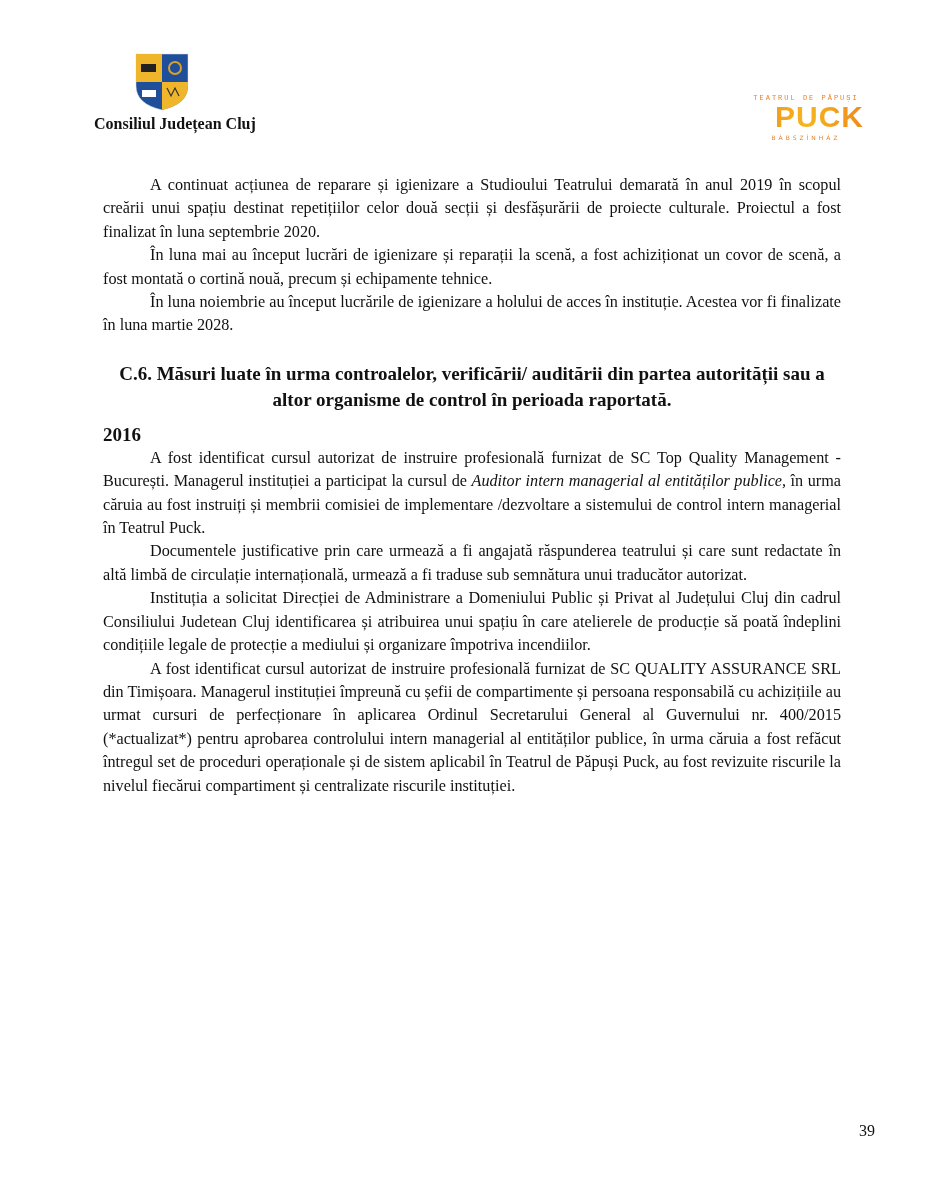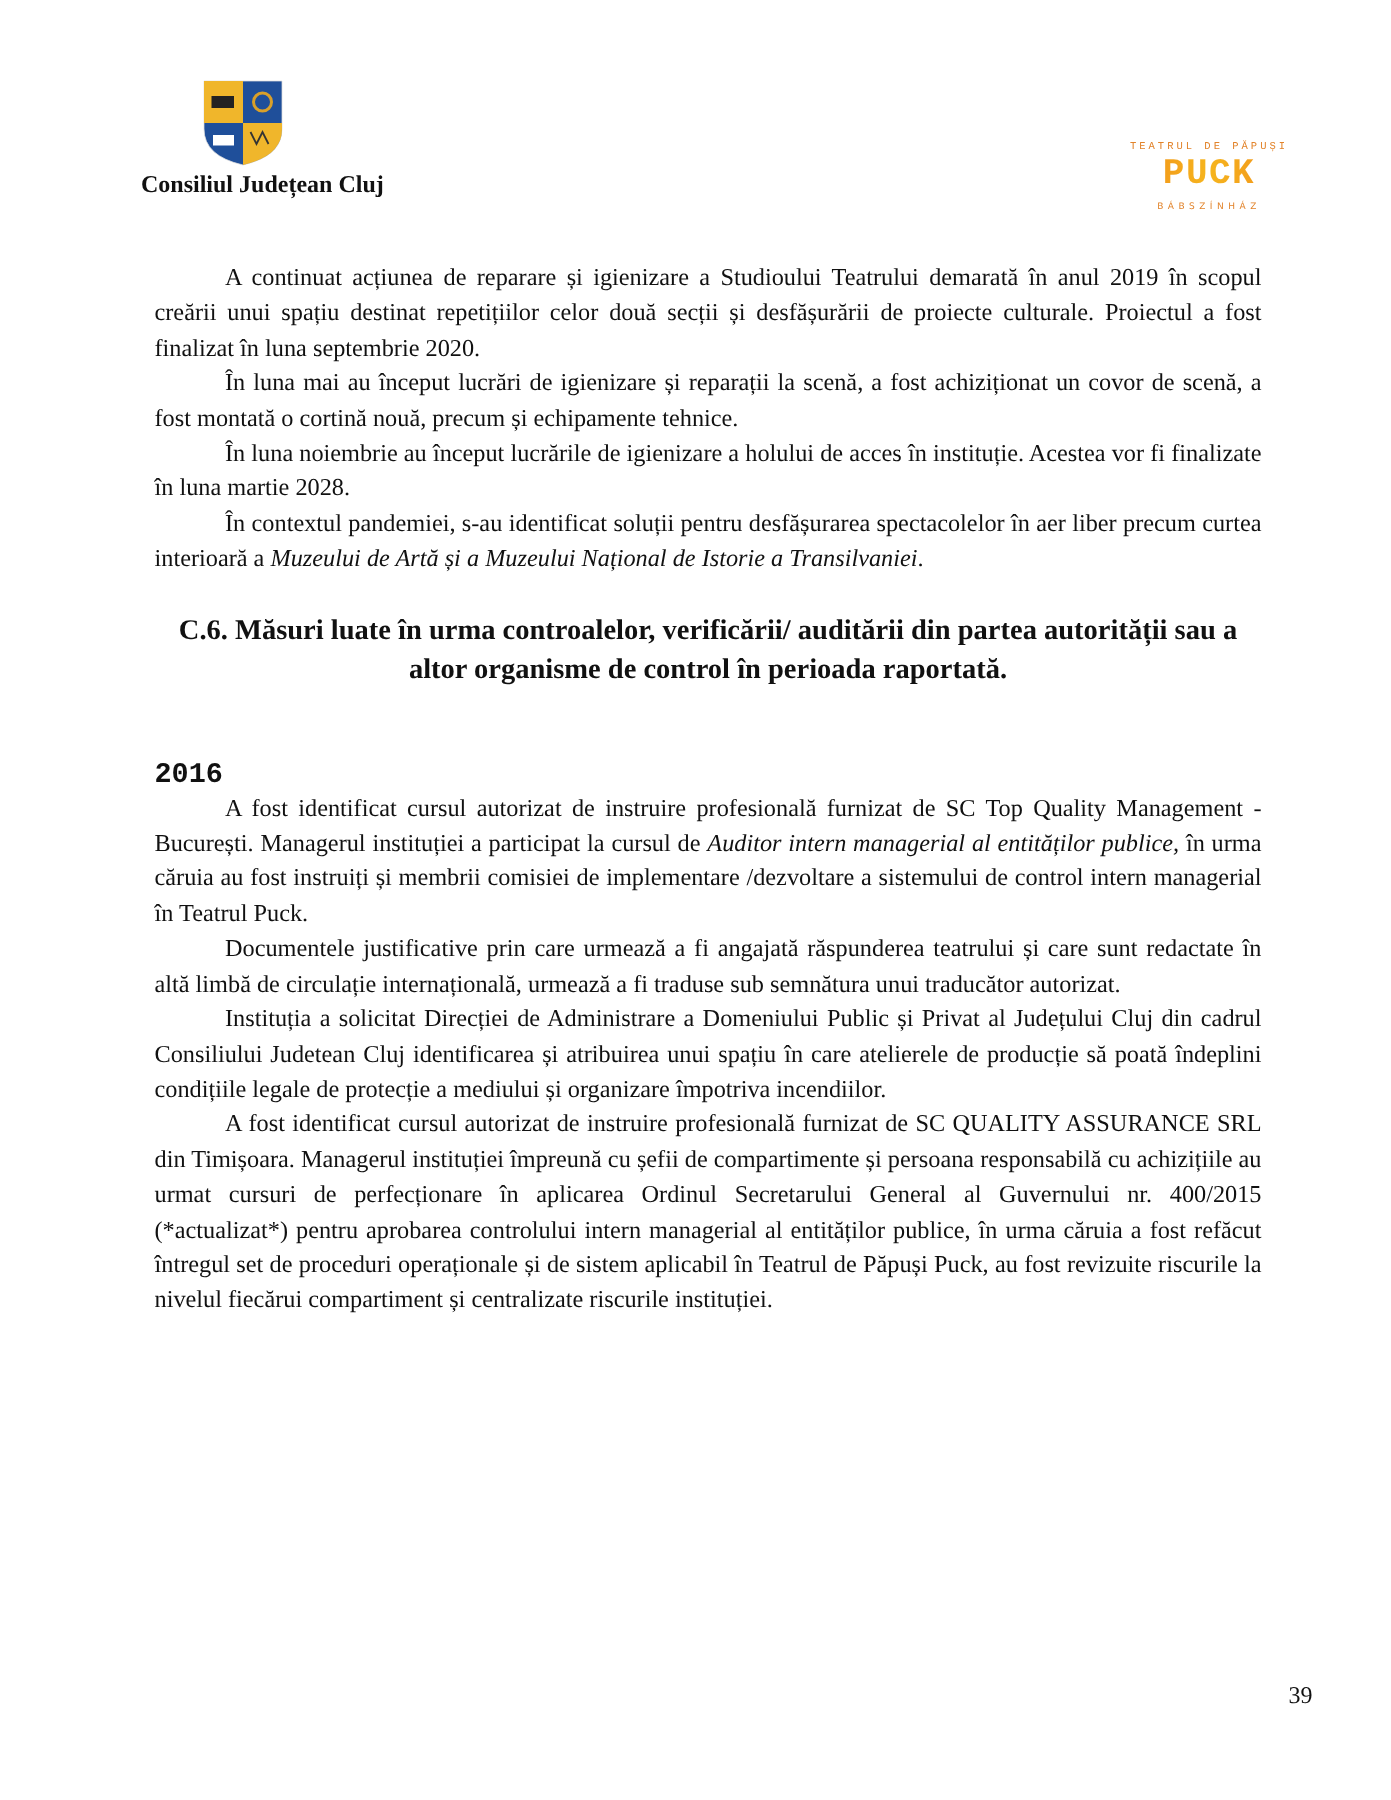--- a/index.html
+++ b/index.html
@@ -6,34 +6,34 @@
   body { width: 927px; height: 1200px; position: relative; overflow: hidden;
          font-family: "Liberation Serif", "DejaVu Serif", serif; color: #111; }
   .header { position: absolute; left: 0; top: 0; width: 927px; height: 140px; }
   .cjc-logo { position: absolute; left: 94px; top: 52px; width: 160px; }
   .crest { position: absolute; left: 40px; top: 0; width: 56px; height: 60px; }
   .cjc-name { position: absolute; left: 0; top: 63px; width: 170px; font-weight: bold;
               font-size: 16px; white-space: nowrap; }
   .puck-logo { position: absolute; left: 748px; top: 62px; width: 116px; text-align: center; }
   .puck-top { font-family: Liberation Mono, monospace; font-size: 7px; letter-spacing: 2px;
               color: #e2832a; white-space: nowrap; margin-top: 32px; }
-  .puck-word { font-family: Liberation Mono, monospace; font-weight: bold; font-size: 24px;
+  .puck-word { font-family: Liberation Sans, sans-serif; font-weight: bold; font-size: 30px;
                line-height: 30px; color: #f29a1c; letter-spacing: 1px;
                background: linear-gradient(90deg, #f08a1a 0%, #f6b51e 50%, #f08a1a 100%);
-               -webkit-background-clip: text; background-clip: text; -webkit-text-fill-color: transparent; }
+               -webkit-background-clip: text; background-clip: text; text-align: right; -webkit-text-fill-color: transparent; }
   .puck-bottom { font-family: "DejaVu Sans", sans-serif; font-size: 6px; letter-spacing: 3px;
                  color: #e2832a; margin-top: 2px; white-space: nowrap; }
 
   .content { position: absolute; left: 103px; top: 174px; width: 738px; }
   p { margin: 0; font-size: 16.2px; line-height: 23.4px; text-align: justify; }
   p.indent { text-indent: 47px; }
   h2 { margin: 23px 0 0 0; font-size: 19px; line-height: 26px; font-weight: bold;
        text-align: center; }
   h3 { margin: 0; font-size: 19px; line-height: 24px; font-weight: bold; }
-  .year-2016 { margin-top: 44px; font-family: Liberation Mono, monospace; }
+  .year-2016 { margin-top: 10px; }
   .year-2017 { margin-top: 20px; }
   .page-number { position: absolute; left: 822px; top: 1122px; font-size: 16px; margin-left: 37px; }
 </style>
 </head>
 <body>
 
 <div class="header">
   <div class="cjc-logo">
     <svg class="crest" viewBox="0 0 56 60">
       <path d="M2 2 H54 V34 Q54 52 28 58 Q2 52 2 34 Z" fill="#1f4f9a" stroke="#ddd" stroke-width="0.5"></path>
@@ -50,21 +50,20 @@
     <div class="puck-top">TEATRUL DE PĂPUȘI</div>
     <div class="puck-word">PUCK</div>
     <div class="puck-bottom">BÁBSZÍNHÁZ</div>
   </div>
 </div>
 
 <div class="content">
   <p class="indent">A continuat acțiunea de reparare și igienizare a Studioului Teatrului demarată în anul 2019 în scopul creării unui spațiu destinat repetițiilor celor două secții și desfășurării de proiecte culturale. Proiectul a fost finalizat în luna septembrie 2020.</p>
   <p class="indent">În luna mai au început lucrări de igienizare și reparații la scenă, a fost achiziționat un covor de scenă, a fost montată o cortină nouă, precum și echipamente tehnice.</p>
   <p class="indent">În luna noiembrie au început lucrările de igienizare a holului de acces în instituție. Acestea vor fi finalizate în luna martie 2028.</p>
-  <p class="indent"><span>În contextul pandemiei, s-au identificat soluții pentru desfășurarea spectacolelor în aer liber precum curtea interioară a </span><i>Muzeului de Artă și a Muzeului Național de Istorie a Transilvaniei</i><span>.</span></p>
 
   <h2>C.6. Măsuri luate în urma controalelor, verificării/ auditării din partea autorității sau a altor organisme de control în perioada raportată.</h2>
 
   <h3 class="year-2016">2016</h3>
   <p class="indent"><span>A fost identificat cursul autorizat de instruire profesională furnizat de SC Top Quality Management - București. Managerul instituției a participat la cursul de </span><i>Auditor intern managerial al entităților publice,</i><span> în urma căruia au fost instruiți și membrii comisiei de implementare /dezvoltare a sistemului de control intern managerial în Teatrul Puck.</span></p>
   <p class="indent">Documentele justificative prin care urmează a fi angajată răspunderea teatrului și care sunt redactate în altă limbă de circulație internațională, urmează a fi traduse sub semnătura unui traducător autorizat.</p>
   <p class="indent">Instituția a solicitat Direcției de Administrare a Domeniului Public și Privat al Județului Cluj din cadrul Consiliului Judetean Cluj identificarea și atribuirea unui spațiu în care atelierele de producție să poată îndeplini condițiile legale de protecție a mediului și organizare împotriva incendiilor.</p>
 
   <p class="indent">A fost identificat cursul autorizat de instruire profesională furnizat de SC QUALITY ASSURANCE SRL din Timișoara. Managerul instituției împreună cu șefii de compartimente și persoana responsabilă cu achizițiile au urmat cursuri de perfecționare în aplicarea Ordinul Secretarului General al Guvernului nr. 400/2015 (*actualizat*) pentru aprobarea controlului intern managerial al entităților publice, în urma căruia a fost refăcut întregul set de proceduri operaționale și de sistem aplicabil în Teatrul de Păpuși Puck, au fost revizuite riscurile la nivelul fiecărui compartiment și centralizate riscurile instituției.</p>
 </div>

